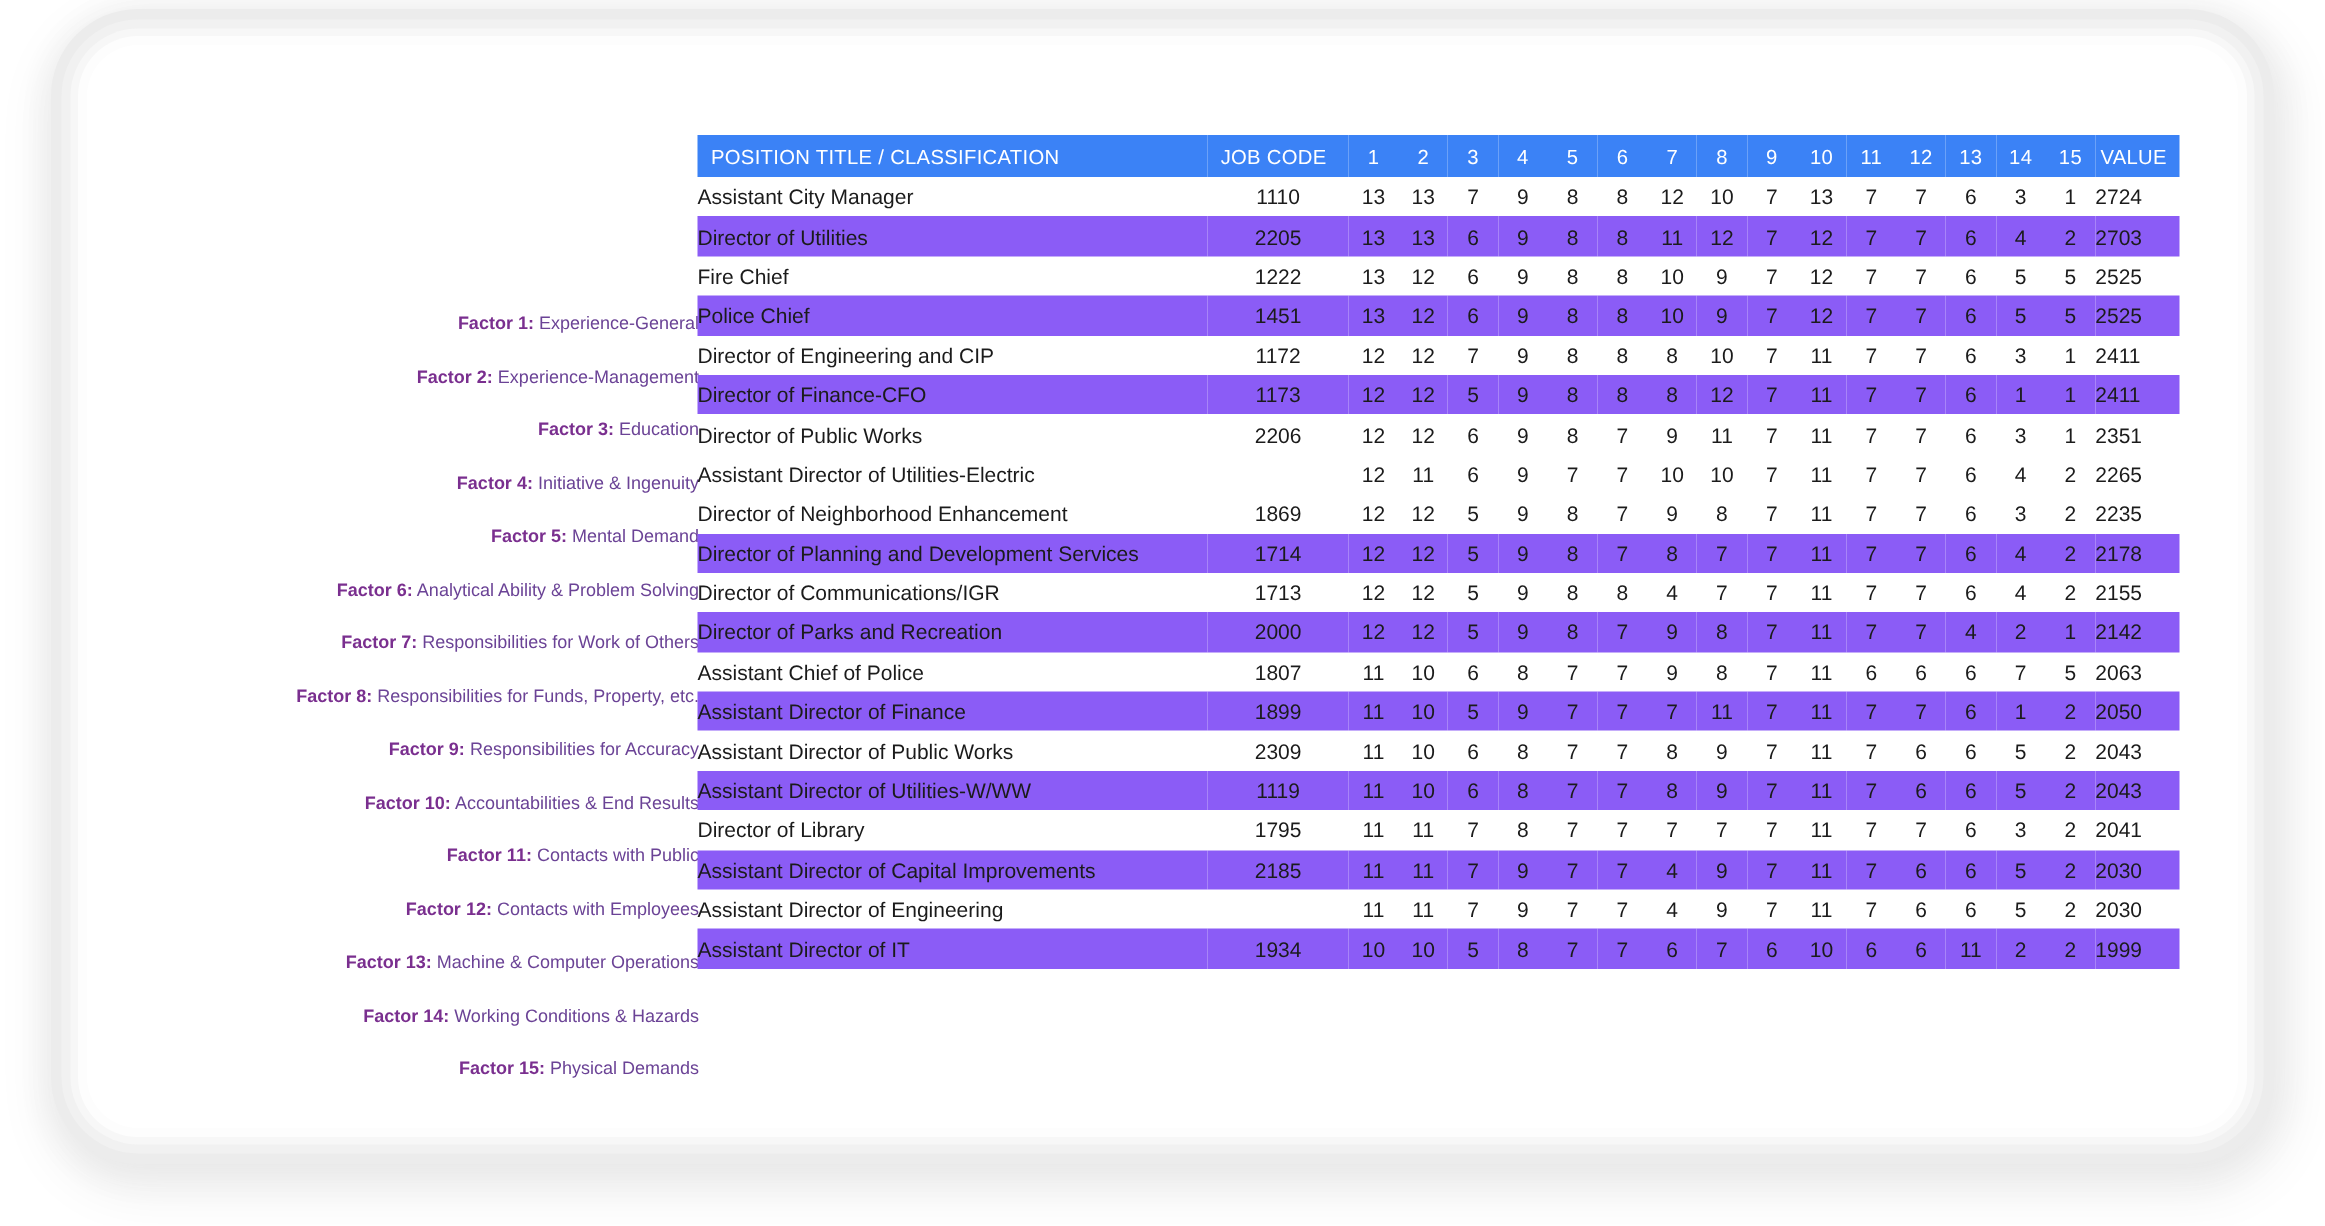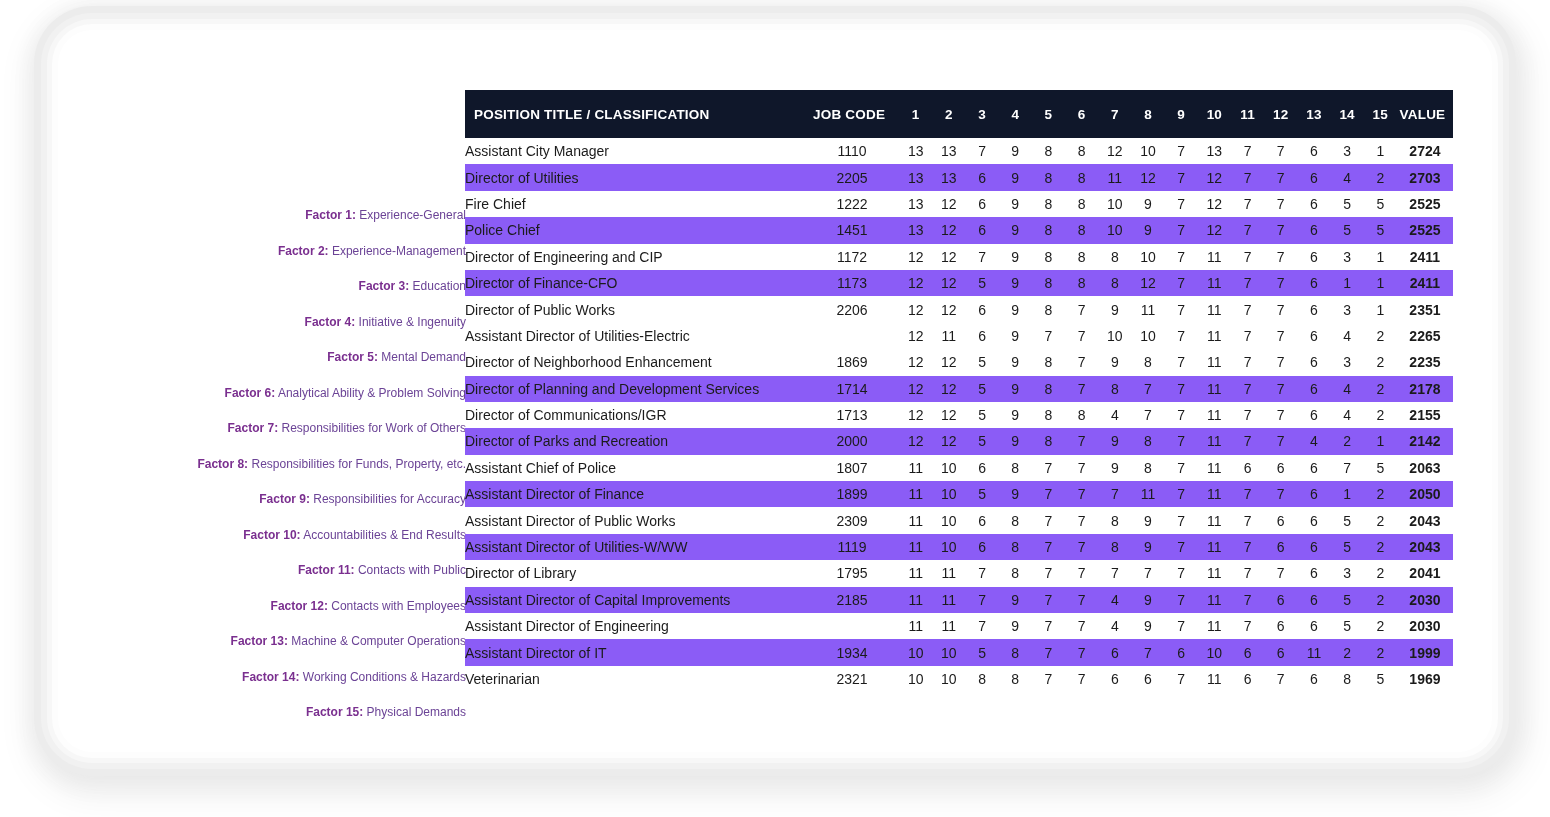--- a/index.html
+++ b/index.html
@@ -59,25 +59,25 @@
   
   #eval-table {
     position: absolute;
     left: 465px; top: 90px;
     width: 988px;
     border-collapse: collapse;
     font-size: 13.5px;
     color: #1b1b1b;
   }
   #eval-table thead th {
-    background: #0f172a;
+    background: #3b82f6;
     color: #ffffff;
-    font-weight: bold;
+    font-weight: normal;
     font-size: 13.5px;
-    height: 48px;
+    height: 28px;
     padding: 0;
     letter-spacing: 0.2px;
   }
   #eval-table thead th.th-title {
     text-align: left;
     padding-left: 9px;
     width: 340px;
   }
   #eval-table thead th.th-jobcode {
     text-align: center;
@@ -103,21 +103,21 @@
     vertical-align: middle;
     font-size: 14px;
   }
   td.c-title {
     text-align: left;
     padding-left: 9px;
     white-space: nowrap;
   }
   td.c-jobcode { text-align: center; padding-right: 6px; }
   td.c-num { text-align: center; }
-  td.c-value { text-align: center; padding-right: 2px; font-weight: bold; }
+  td.c-value { padding-right: 2px; }
 </style>
 </head>
 <body>
 
 <div id="stage">
 
   <div id="card"></div>
 
   <div id="factor-list">
       <div class="factor-row"><span class="factor-key">Factor 1:</span><span class="factor-label"> Experience-General</span></div>
@@ -555,36 +555,16 @@
           <td class="c-num">7</td>
           <td class="c-num">6</td>
           <td class="c-num">10</td>
           <td class="c-num">6</td>
           <td class="c-num">6</td>
           <td class="c-num">11</td>
           <td class="c-num">2</td>
           <td class="c-num">2</td>
           <td class="c-value">1999</td>
         </tr>
-        <tr>
-          <td class="c-title">Veterinarian</td>
-          <td class="c-jobcode">2321</td>
-          <td class="c-num">10</td>
-          <td class="c-num">10</td>
-          <td class="c-num">8</td>
-          <td class="c-num">8</td>
-          <td class="c-num">7</td>
-          <td class="c-num">7</td>
-          <td class="c-num">6</td>
-          <td class="c-num">6</td>
-          <td class="c-num">7</td>
-          <td class="c-num">11</td>
-          <td class="c-num">6</td>
-          <td class="c-num">7</td>
-          <td class="c-num">6</td>
-          <td class="c-num">8</td>
-          <td class="c-num">5</td>
-          <td class="c-value">1969</td>
-        </tr>
       </tbody>
   </table>
 
 </div>
 
 </body></html>

